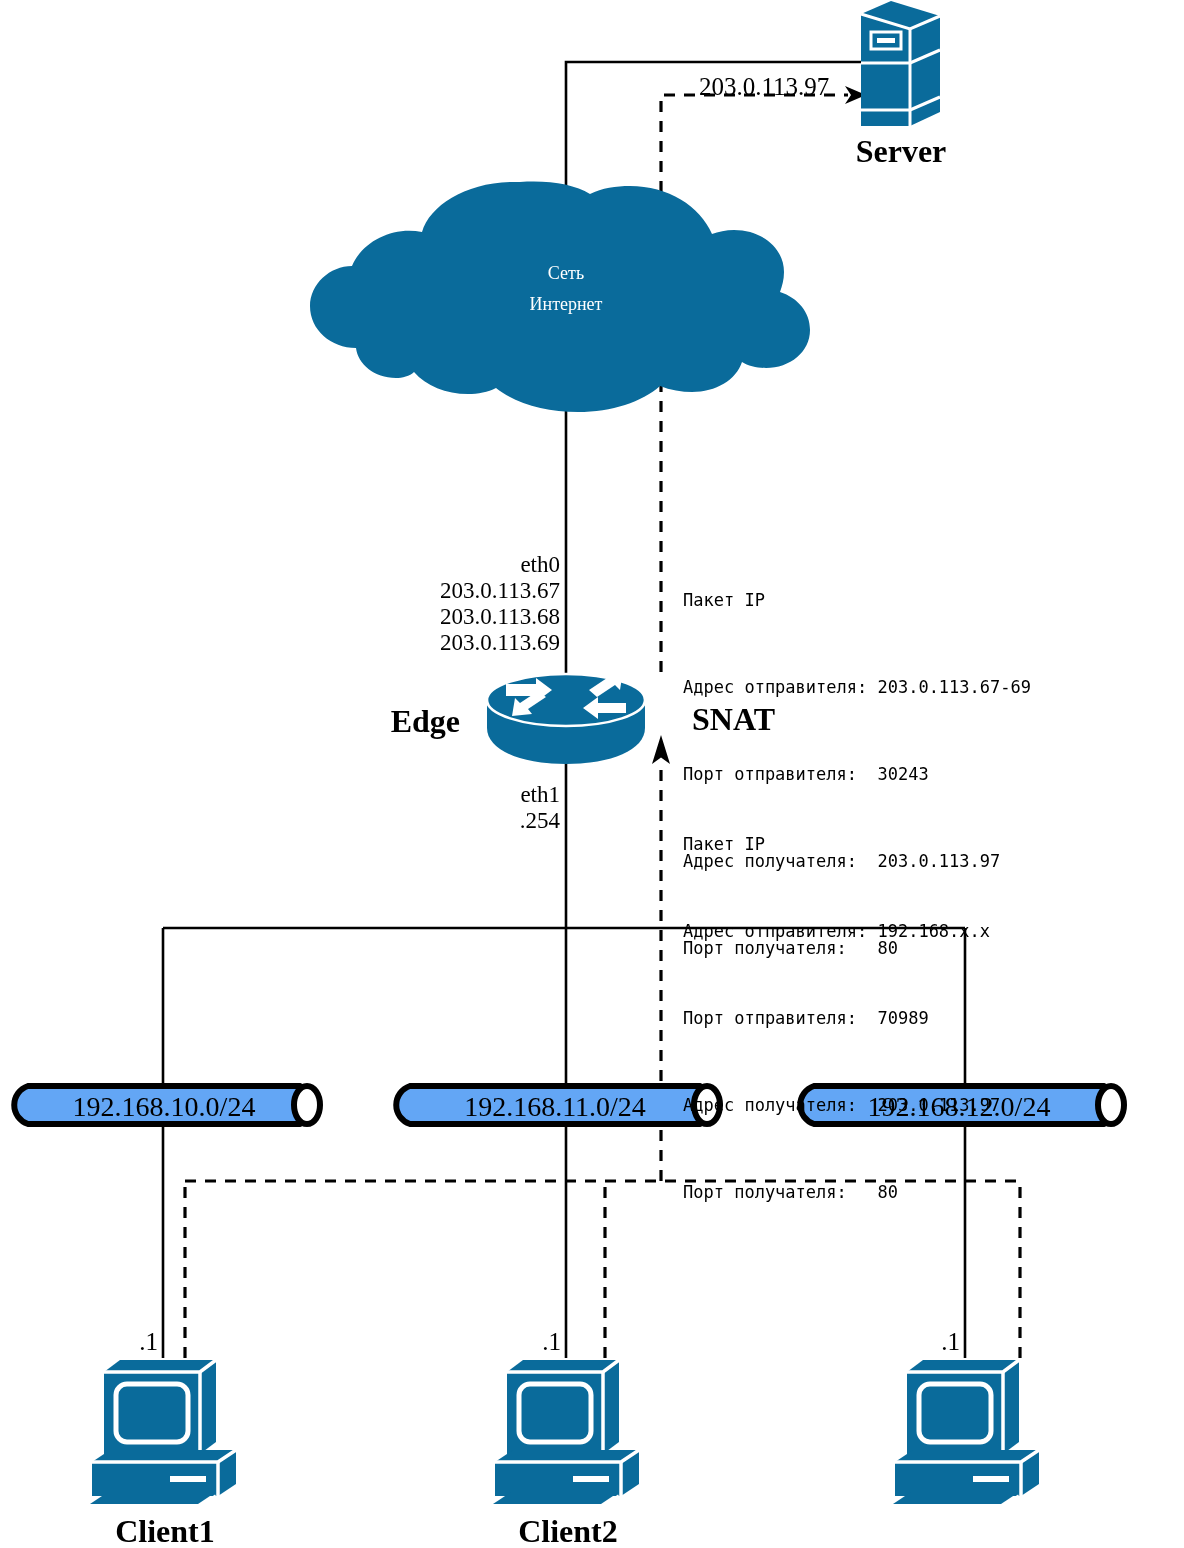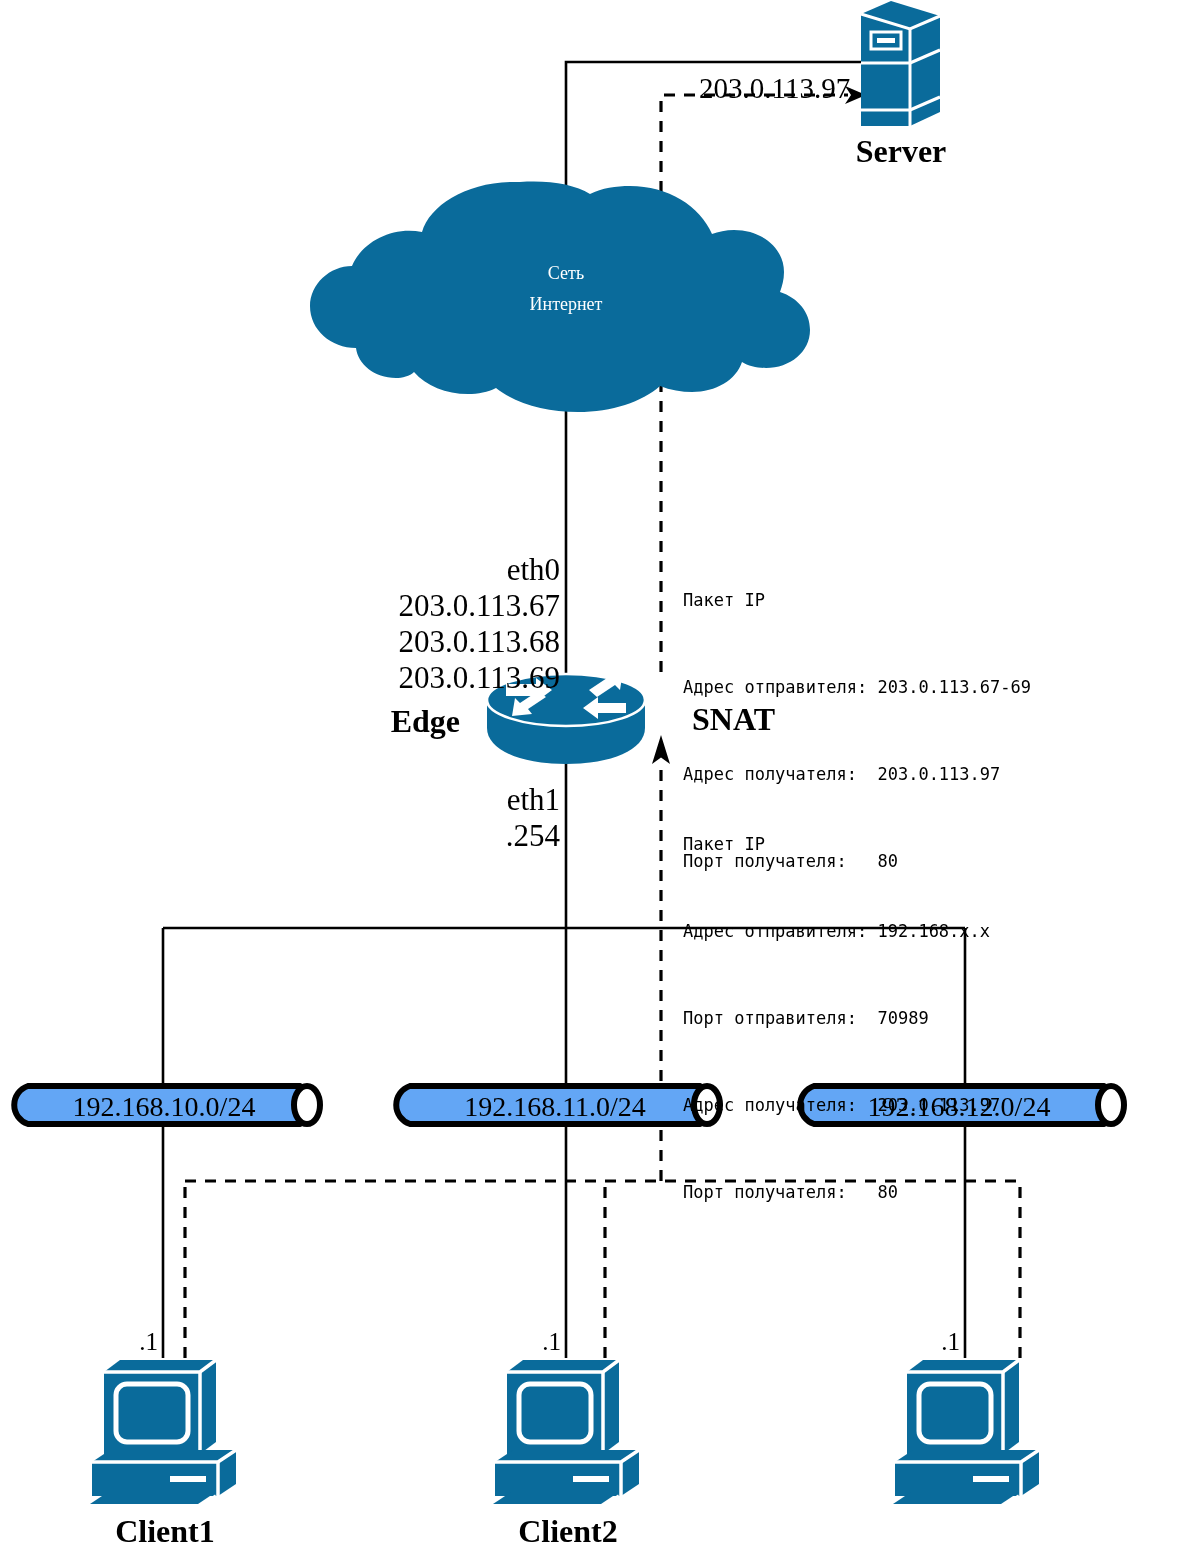--- a/index.html
+++ b/index.html
@@ -26,21 +26,21 @@
   }
   .lbl {
     position: absolute;
     white-space: pre;
     color: #000000;
     line-height: 1.0;
   }
   .serif      { font-family: "Liberation Serif", serif; }
   .ip-line {
     font-family: "Liberation Serif", serif;
-    font-size: 31px;
+    font-size: 23px;
     text-align: right;
   }
   .pkt {
     position: absolute;
     font-family: "DejaVu Sans Mono", monospace;
     font-size: 17px;
     line-height: 29px;
     color: #000;
     white-space: pre;
   }
@@ -275,41 +275,42 @@
         <path d="M0,150 L108,150 L126,138" fill="none" stroke="#ffffff" stroke-width="3.5"></path>
       </g>
     </g>
   </svg>
 
   <div class="cloudtext" style="left:416px; top:258px;">
     <div>Сеть</div>
     <div>Интернет</div>
   </div>
 
-  <div class="lbl serif" style="left:699px; top:74px; font-size:29px;">203.0.113.97</div>
+  <div class="lbl serif" style="left:699px; top:74px; font-size:25px;">203.0.113.97</div>
   <div class="nodename" style="left:806px; top:133px; width:190px;">Server</div>
 
   <div style="position:absolute; left:260px; top:552px; width:300px;">
     <div class="ip-line">eth0</div>
     <div class="ip-line">203.0.113.67</div>
     <div class="ip-line">203.0.113.68</div>
     <div class="ip-line">203.0.113.69</div>
   </div>
 
   <div class="nodename" style="left:330px; top:703px; width:130px; text-align:right;">Edge</div>
   <div class="nodename" style="left:645px; top:701px; width:130px; text-align:right;">SNAT</div>
 
   <div style="position:absolute; left:310px; top:782px; width:250px;">
     <div class="ip-line">eth1</div>
     <div class="ip-line">.254</div>
   </div>
 
   <div class="pkt" style="left:683px; top:528px;">
     <div>Пакет IP</div>
     <div>Адрес отправителя: 203.0.113.67-69</div>
+    <div>Порт отправителя:  30243</div>
     <div>Адрес получателя:  203.0.113.97</div>
     <div>Порт получателя:   80</div>
   </div>
 
   <div class="pkt" style="left:683px; top:772px;">
     <div>Пакет IP</div>
     <div>Адрес отправителя: 192.168.x.x</div>
     <div>Порт отправителя:  70989</div>
     <div>Адрес получателя:  203.0.113.97</div>
     <div>Порт получателя:   80</div>

